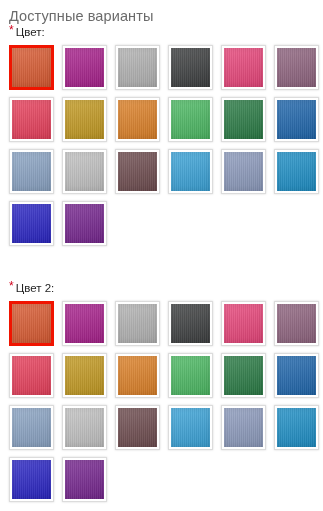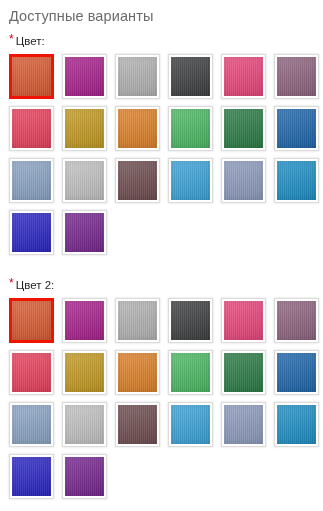--- a/index.html
+++ b/index.html
@@ -33,22 +33,22 @@
     padding: 7px 0 0 9px;
     line-height: 18px;
     white-space: nowrap;
   }
 
   .option-group {
     padding: 0 0 0 9px;
     margin: 0;
   }
 
-  .group-1 { margin-top: 9px; }
-  .group-2 { margin-top: 16px; }
+  .group-1 { }
+  .group-2 { margin-top: 28px; }
 
   .group-label {
     font-size: 11.5px;
     color: #1f1f1f;
     line-height: 14px;
     margin: 0 0 6px 0;
     padding: 0;
     white-space: nowrap;
     display: block;
   }

